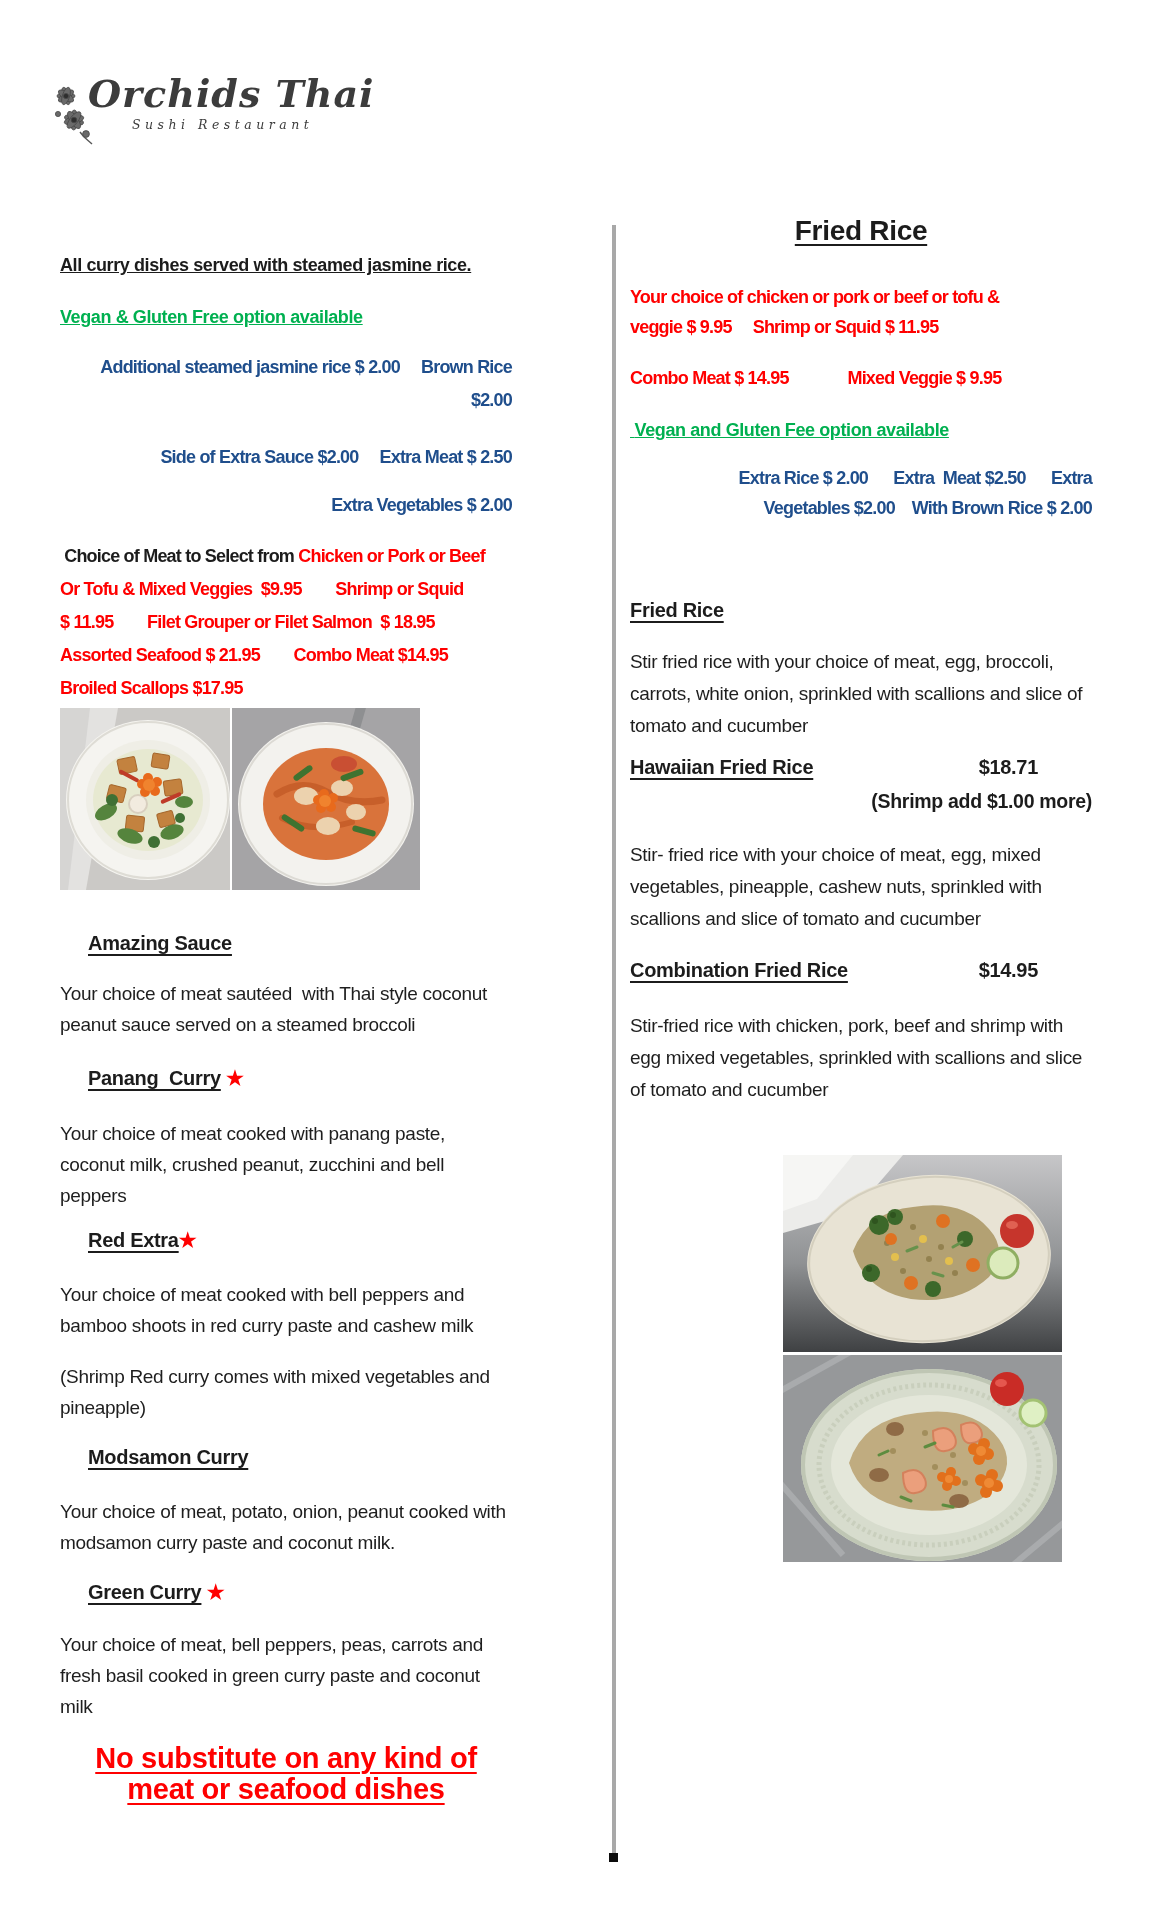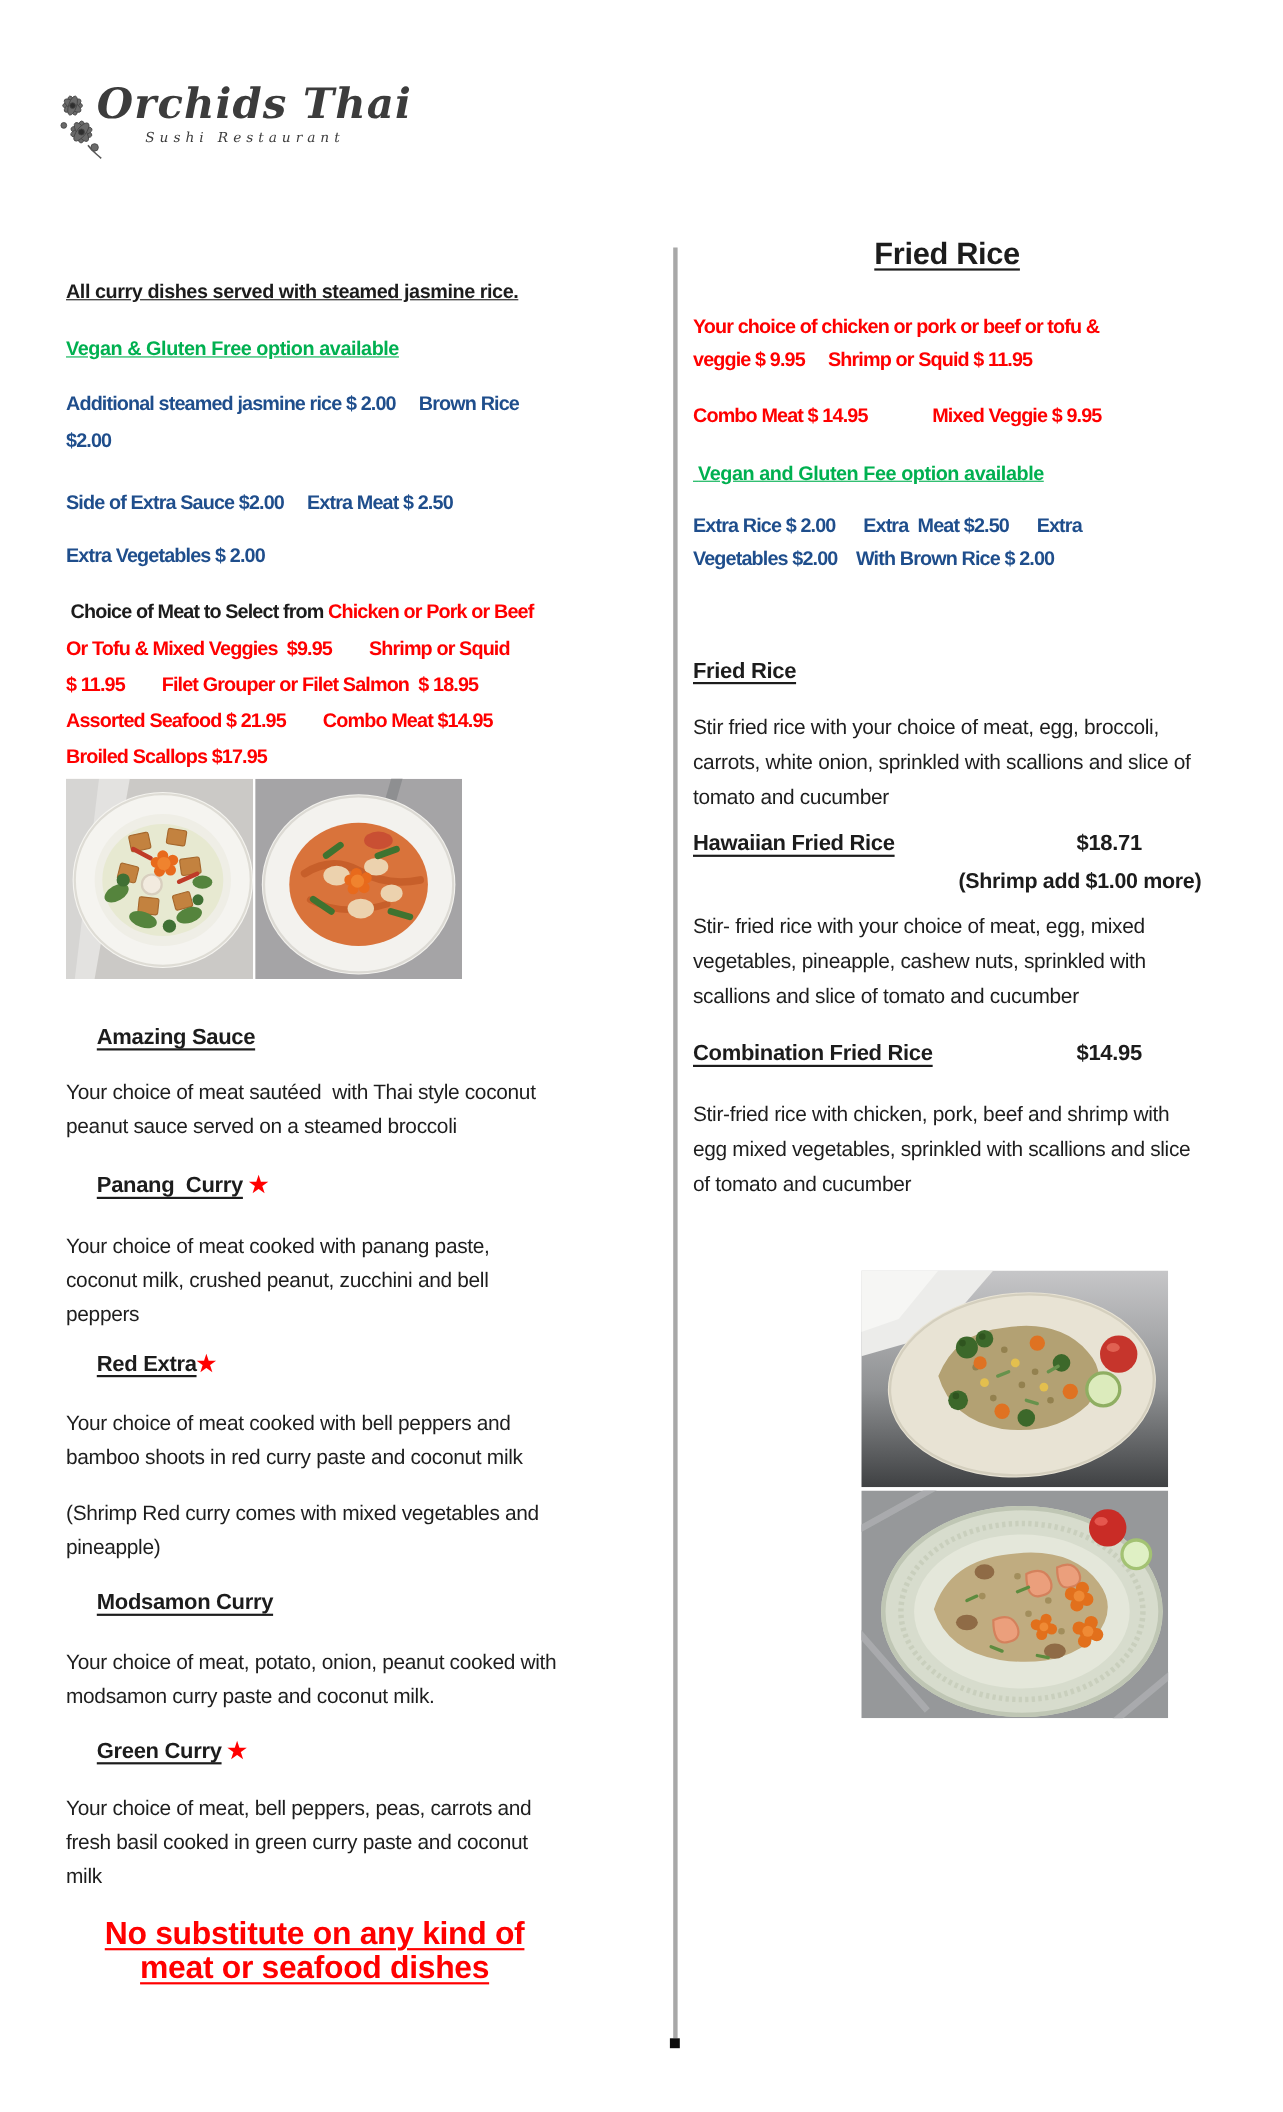--- a/index.html
+++ b/index.html
@@ -27,21 +27,21 @@
   .divider{position:absolute;left:612px;top:225px;width:4px;height:1628px;background:var(--divider);}
   .divider-handle{position:absolute;left:609px;top:1853px;width:9px;height:9px;background:#0c0c0c;}
   
   p,h1,h2,h3{margin:0;}
   .title{font-size:28px;font-weight:700;line-height:38px;text-align:center;letter-spacing:-0.3px;}
   .u{text-decoration:underline;text-decoration-thickness:2.2px;text-underline-offset:4px;}
   .intro{font-size:18px;font-weight:700;line-height:27px;letter-spacing:-0.4px;white-space:pre-wrap;text-decoration:underline;}
   .pricing{font-size:18px;font-weight:700;line-height:33px;letter-spacing:-0.8px;white-space:pre-wrap;}
   .col-right .pricing{line-height:30px;}
   .green-t{color:var(--green);}
-  .blue-t{color:var(--blue);}
+  .blue-t{color:var(--blue);text-align:right;}
   .red-t{color:var(--red);}
   .desc{font-size:19px;line-height:31px;letter-spacing:-0.3px;white-space:pre-wrap;color:#1e1e1e;}
   .col-right .desc{line-height:32px;}
   .item-h{font-size:20px;font-weight:700;line-height:26px;letter-spacing:-0.3px;white-space:pre-wrap;}
   .star{color:var(--red);text-decoration:none;}
   .item-row{display:flex;justify-content:space-between;width:408px;
     font-size:20px;font-weight:700;line-height:27px;letter-spacing:-0.3px;white-space:pre-wrap;}
   .subnote{font-size:19.5px;font-weight:700;line-height:27px;letter-spacing:-0.3px;text-align:right;}
   .footer-note{color:var(--red);font-weight:700;font-size:29px;line-height:31px;text-align:center;letter-spacing:-0.3px;}
   .photo-row{display:flex;gap:2px;margin-top:3px;}
@@ -179,21 +179,21 @@
       </svg>
     </div>
 
     <h3 class="item-h" style="margin:40px 0 0 28px"><span class="u">Amazing Sauce</span><span class="star"></span></h3>
     <p class="desc" style="margin-top:22px">Your choice of meat sautéed  with Thai style coconut peanut sauce served on a steamed broccoli</p>
 
     <h3 class="item-h" style="margin:25px 0 0 28px"><span class="u">Panang  Curry</span><span class="star"> ★</span></h3>
     <p class="desc" style="margin-top:27px">Your choice of meat cooked with panang paste, coconut milk, crushed peanut, zucchini and bell peppers</p>
 
     <h3 class="item-h" style="margin:16px 0 0 28px"><span class="u">Red Extra</span><span class="star">★</span></h3>
-    <p class="desc" style="margin-top:26px">Your choice of meat cooked with bell peppers and bamboo shoots in red curry paste and coconut milk</p>
+    <p class="desc" style="margin-top:26px">Your choice of meat cooked with bell peppers and bamboo shoots in red curry paste and cashew milk</p>
     <p class="desc" style="margin-top:20px">(Shrimp Red curry comes with mixed vegetables and pineapple)</p>
 
     <h3 class="item-h" style="margin:21px 0 0 28px"><span class="u">Modsamon Curry</span><span class="star"></span></h3>
     <p class="desc" style="margin-top:26px">Your choice of meat, potato, onion, peanut cooked with modsamon curry paste and coconut milk.</p>
 
     <h3 class="item-h" style="margin:21px 0 0 28px"><span class="u">Green Curry</span><span class="star"> ★</span></h3>
     <p class="desc" style="margin-top:24px">Your choice of meat, bell peppers, peas, carrots and fresh basil cooked in green curry paste and coconut milk</p>
 
     <p class="footer-note" style="margin-top:21px"><span class="u">No substitute on any kind of meat or seafood dishes</span></p>
   </section>
@@ -208,21 +208,21 @@
     <p class="intro green-t" style="margin-top:24px"> Vegan and Gluten Fee option available</p>
 
     <p class="pricing blue-t" style="margin-top:19px">Extra Rice $ 2.00      Extra  Meat $2.50      Extra
 Vegetables $2.00    With Brown Rice $ 2.00</p>
 
     <h3 class="item-row" style="margin-top:74px"><span class="u">Fried Rice</span><span></span></h3>
     <p class="desc" style="margin-top:22px">Stir fried rice with your choice of meat, egg, broccoli, carrots, white onion, sprinkled with scallions and slice of tomato and cucumber</p>
 
     <h3 class="item-row" style="margin-top:12px"><span class="u">Hawaiian Fried Rice</span><span>$18.71</span></h3>
     <p class="subnote" style="margin-top:7px">(Shrimp add $1.00 more)</p>
-    <p class="desc" style="margin-top:12px">Stir- fried rice with your choice of meat, egg, mixed vegetables, pineapple, cashew nuts, sprinkled with scallions and slice of tomato and cucumber</p>
+    <p class="desc" style="margin-top:24px">Stir- fried rice with your choice of meat, egg, mixed vegetables, pineapple, cashew nuts, sprinkled with scallions and slice of tomato and cucumber</p>
 
     <h3 class="item-row" style="margin-top:22px"><span class="u">Combination Fried Rice</span><span>$14.95</span></h3>
     <p class="desc" style="margin-top:26px">Stir-fried rice with chicken, pork, beef and shrimp with egg mixed vegetables, sprinkled with scallions and slice of tomato and cucumber</p>
   </section>
 
   <div class="right-photos">
     <svg width="279" height="197" viewBox="0 0 279 197" aria-hidden="true">
       <defs>
         <linearGradient id="bgc" x1="0" y1="0" x2="0" y2="1">
           <stop offset="0" stop-color="#c6c6c8"></stop>

